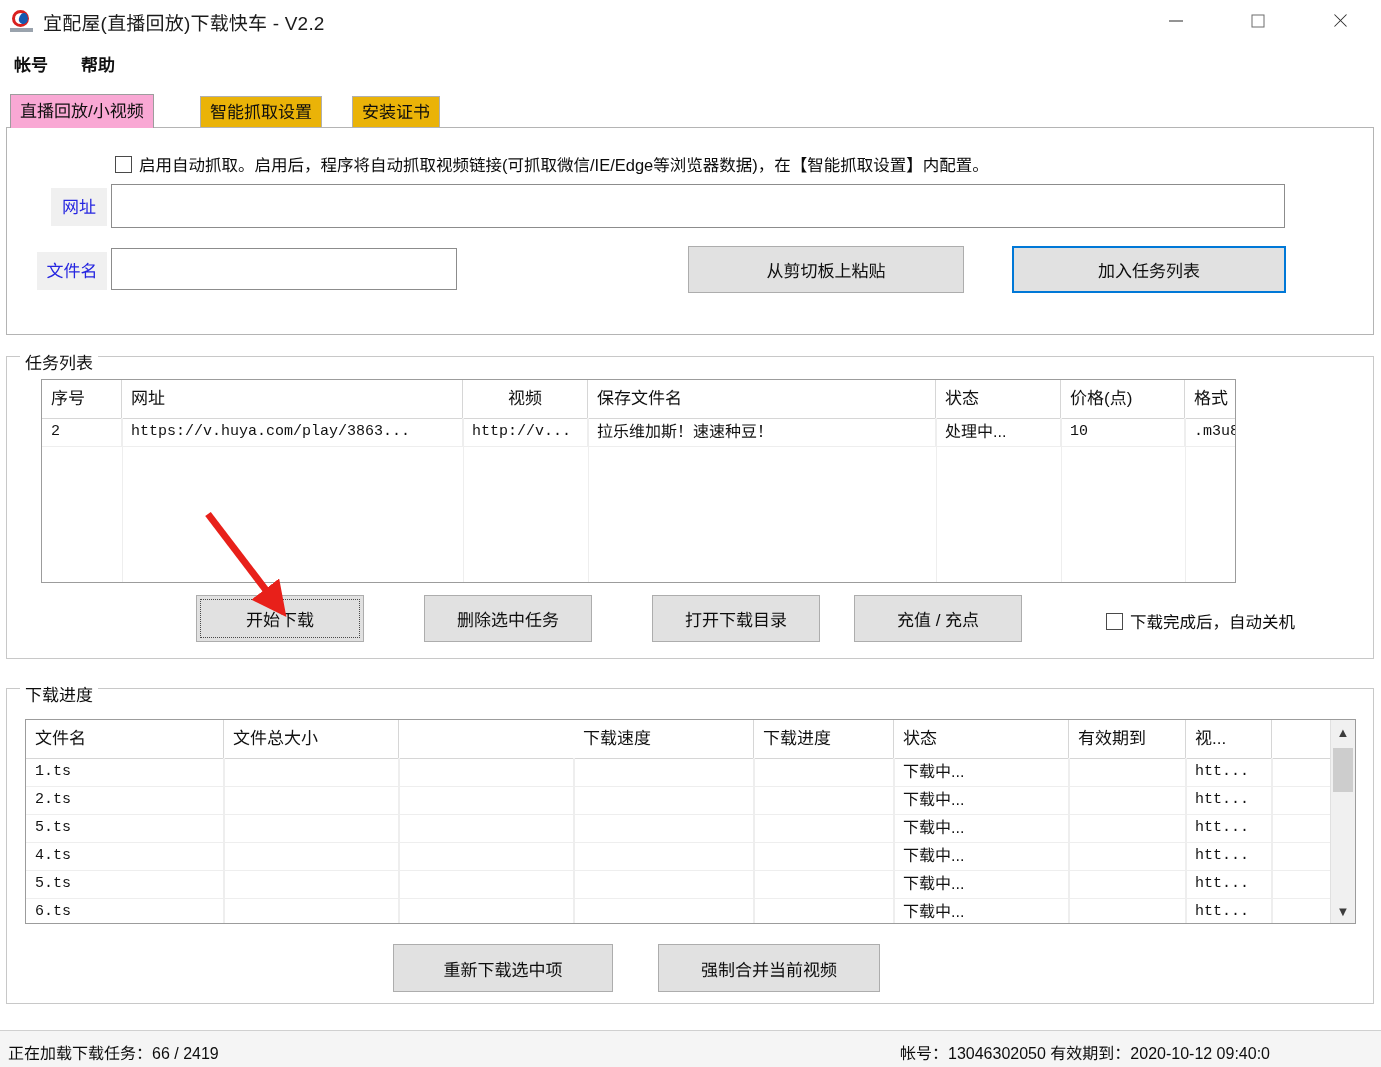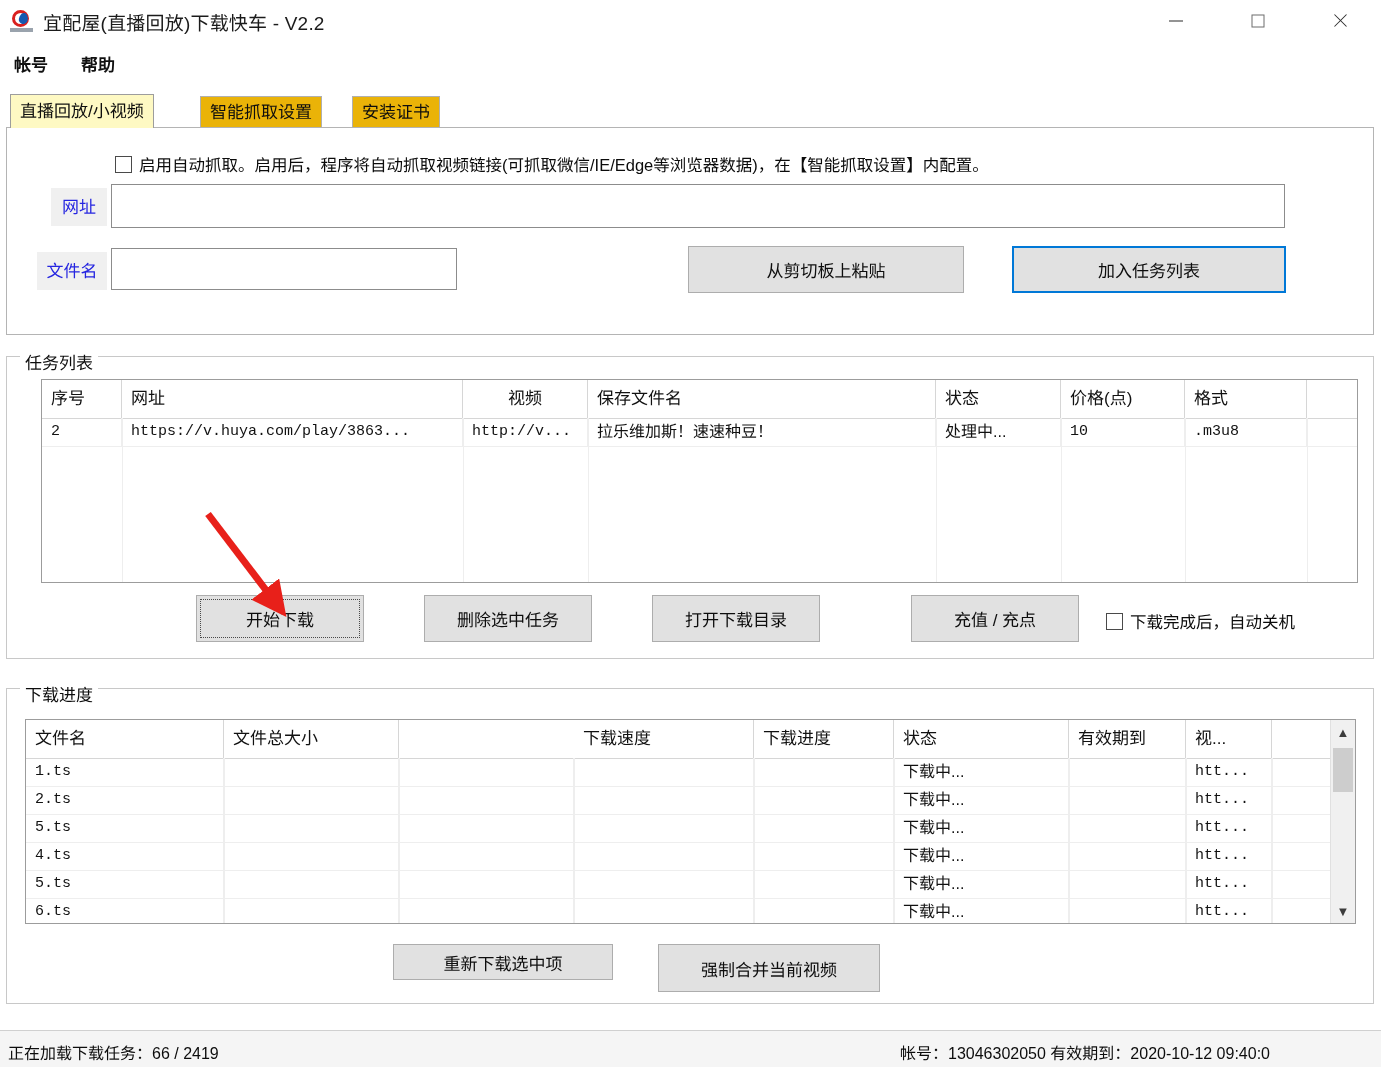--- a/index.html
+++ b/index.html
@@ -33,21 +33,21 @@
 
   
   .menubar{position:absolute;left:0;top:41px;width:1381px;height:38px;background:#fff;}
   .menu-item{position:absolute;top:8px;font-size:17px;font-weight:bold;color:#111;cursor:default;padding:2px 5px;white-space:nowrap;}
 
   
   .tabstrip{position:absolute;left:6px;top:94px;width:1369px;height:34px;}
   .tab{position:absolute;top:2px;height:32px;line-height:31px;font-size:17px;color:#0e0e0e;
     background:#eab308;border:1px solid #b0b0b0;border-bottom:none;box-sizing:border-box;
     padding:0 9px;white-space:nowrap;cursor:default;}
-  .tab.active{top:0;height:34px;line-height:33px;background:#fef9c3;border-color:#9d9d9d;z-index:3;}
+  .tab.active{top:0;height:34px;line-height:33px;background:#f9a8d4;border-color:#9d9d9d;z-index:3;}
 
   
   .tabpanel{position:absolute;left:6px;top:127px;width:1368px;height:208px;
     background:#fff;border:1px solid #b4b4b4;box-sizing:border-box;}
 
   .chk-row{position:absolute;left:108px;top:24px;display:flex;align-items:center;white-space:nowrap;}
   .checkbox{width:17px;height:17px;border:1px solid #4a4a4a;background:#fff;box-sizing:border-box;
     display:inline-block;flex:0 0 auto;cursor:default;}
   .chk-label{font-size:16.5px;color:#0b0b0b;margin-left:7px;white-space:nowrap;}
 
@@ -152,21 +152,21 @@
     </div>
 
     <div class="btn" style="left:681px;top:118px;width:276px;height:47px;">从剪切板上粘贴</div>
 
     <div class="btn accent" style="left:1005px;top:118px;width:274px;height:47px;">加入任务列表</div>
   </div>
 
   <div class="group" style="left:6px;top:356px;width:1368px;height:303px;"></div>
   <div class="group-title" style="left:20px;top:349px;">任务列表</div>
 
-  <div class="grid" style="left:41px;top:379px;width:1317px;height:204px;">
+  <div class="grid" style="left:41px;top:379px;width:1195px;height:204px;">
     <div class="grid-head">
       <div class="gh" style="left:0px;width:80px;">序号</div>
       <div class="gh" style="left:80px;width:341px;">网址</div>
       <div class="gh center" style="left:421px;width:125px;">视频</div>
       <div class="gh" style="left:546px;width:348px;">保存文件名</div>
       <div class="gh" style="left:894px;width:125px;">状态</div>
       <div class="gh" style="left:1019px;width:124px;">价格(点)</div>
       <div class="gh" style="left:1143px;width:122px;">格式</div>
       <div class="gh last" style="left:1265px;width:52px;"></div>
     </div>
@@ -190,21 +190,21 @@
     <div class="vline" style="left:1143px;"></div>
     <div class="vline" style="left:1265px;"></div>
   </div>
 
   <div class="btn focusdots" style="left:196px;top:595px;width:168px;height:47px;">
     <span class="dots"></span>
     <span>开始下载</span>
   </div>
   <div class="btn" style="left:424px;top:595px;width:168px;height:47px;">删除选中任务</div>
   <div class="btn" style="left:652px;top:595px;width:168px;height:47px;">打开下载目录</div>
-  <div class="btn" style="left:911px;top:595px;width:168px;height:47px;">充值 / 充点</div>
+  <div class="btn" style="left:854px;top:595px;width:168px;height:47px;">充值 / 充点</div>
 
   <div class="chk-row" style="position:absolute;left:1106px;top:609px;">
     <span class="checkbox"></span>
     <span class="chk-label">下载完成后，自动关机</span>
   </div>
 
   <div class="group" style="left:6px;top:688px;width:1368px;height:316px;"></div>
   <div class="group-title" style="left:20px;top:681px;">下载进度</div>
 
   <div class="grid" style="left:25px;top:719px;width:1331px;height:205px;">
@@ -301,21 +301,21 @@
     <div class="vline" style="left:1160px;"></div>
     <div class="vline" style="left:1246px;"></div>
 
     <div class="vscroll">
       <div class="vs-arrow up">▲</div>
       <div class="vs-thumb"></div>
       <div class="vs-arrow down">▼</div>
     </div>
   </div>
 
-  <div class="btn" style="left:393px;top:944px;width:220px;height:36px;">重新下载选中项</div>
+  <div class="btn" style="left:393px;top:944px;width:220px;height:48px;">重新下载选中项</div>
   <div class="btn" style="left:658px;top:944px;width:222px;height:48px;">强制合并当前视频</div>
 
   <div class="statusbar">
     <div class="status-left">正在加载下载任务：66 / 2419</div>
     <div class="status-right">帐号：13046302050 有效期到：2020-10-12 09:40:0</div>
   </div>
 
   <svg class="arrow-overlay" viewBox="0 0 1381 1067" xmlns="http://www.w3.org/2000/svg">
     <defs>
       <marker id="arrowhead" markerWidth="5" markerHeight="5" refX="1.6" refY="2.5" orient="auto">

